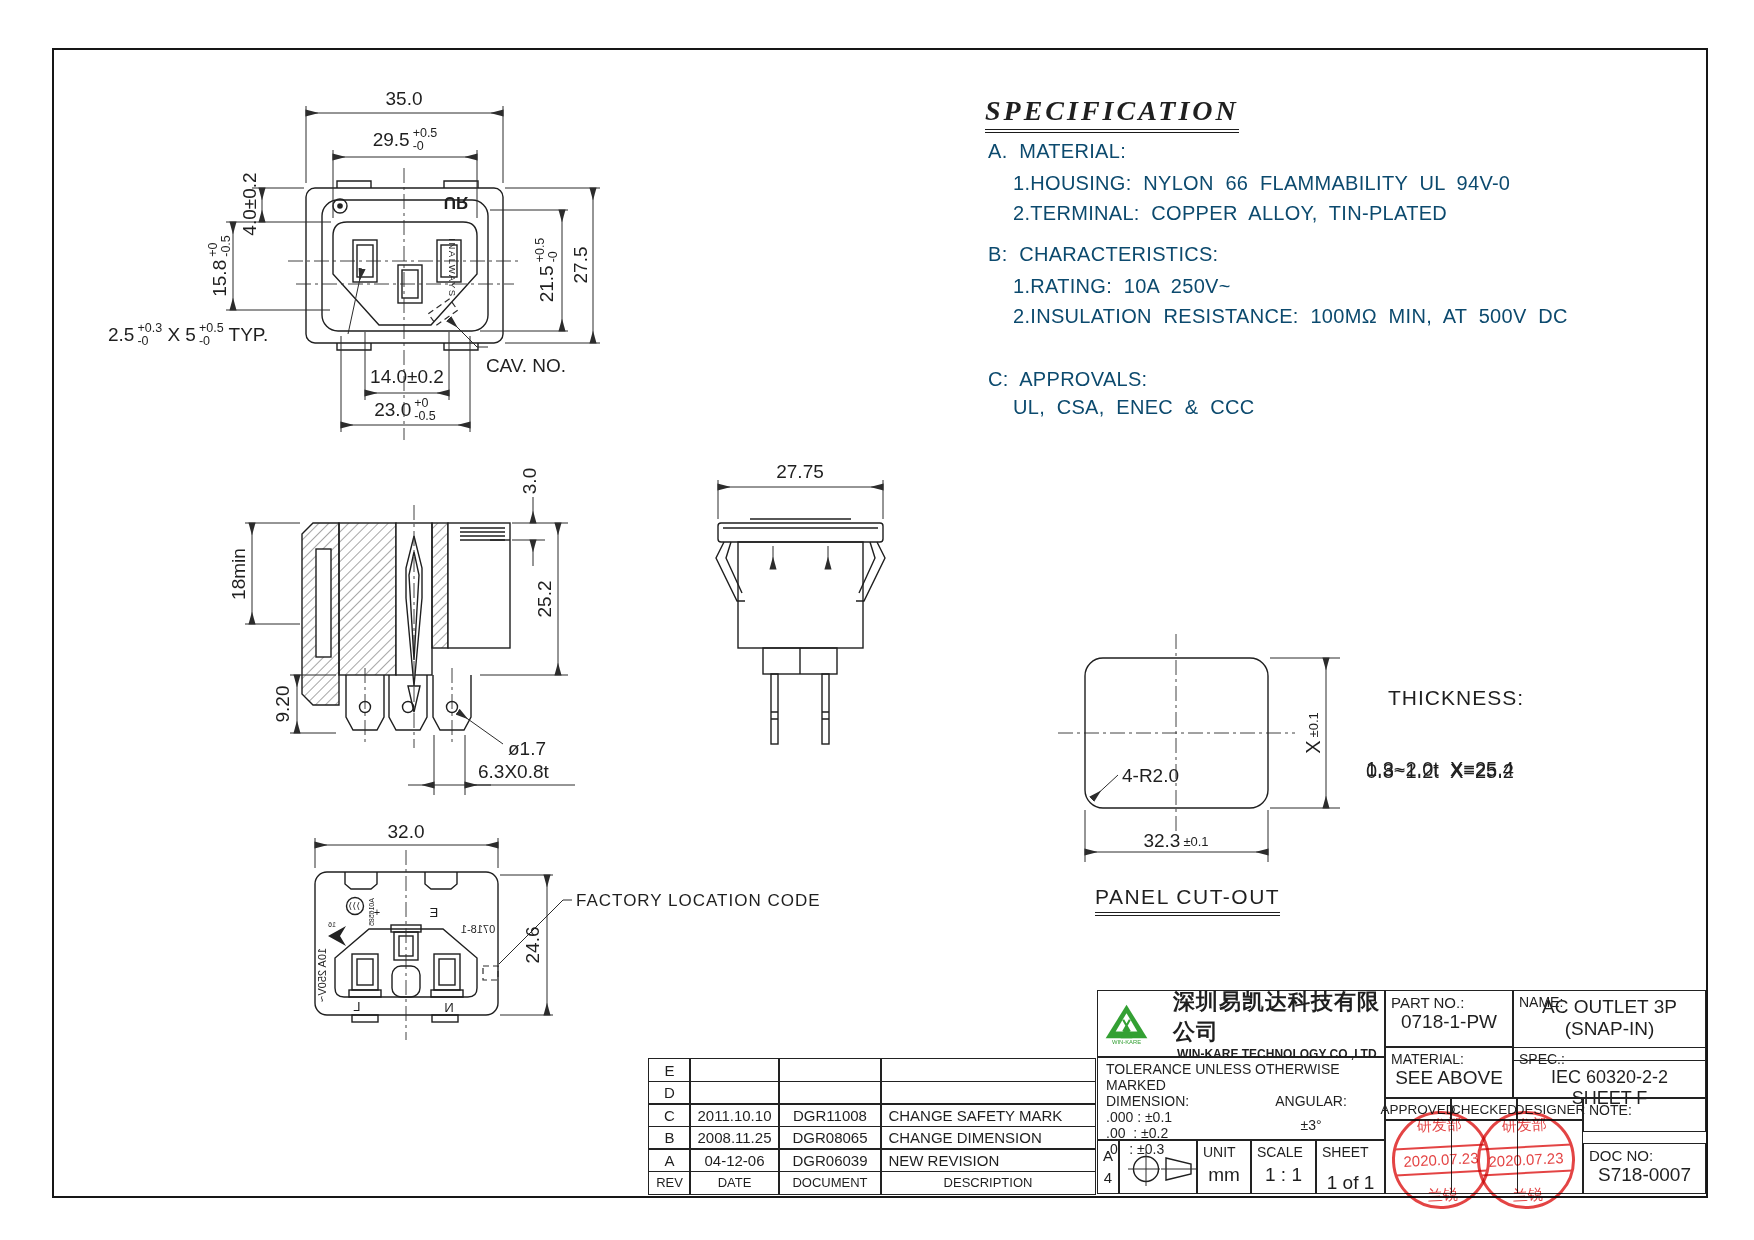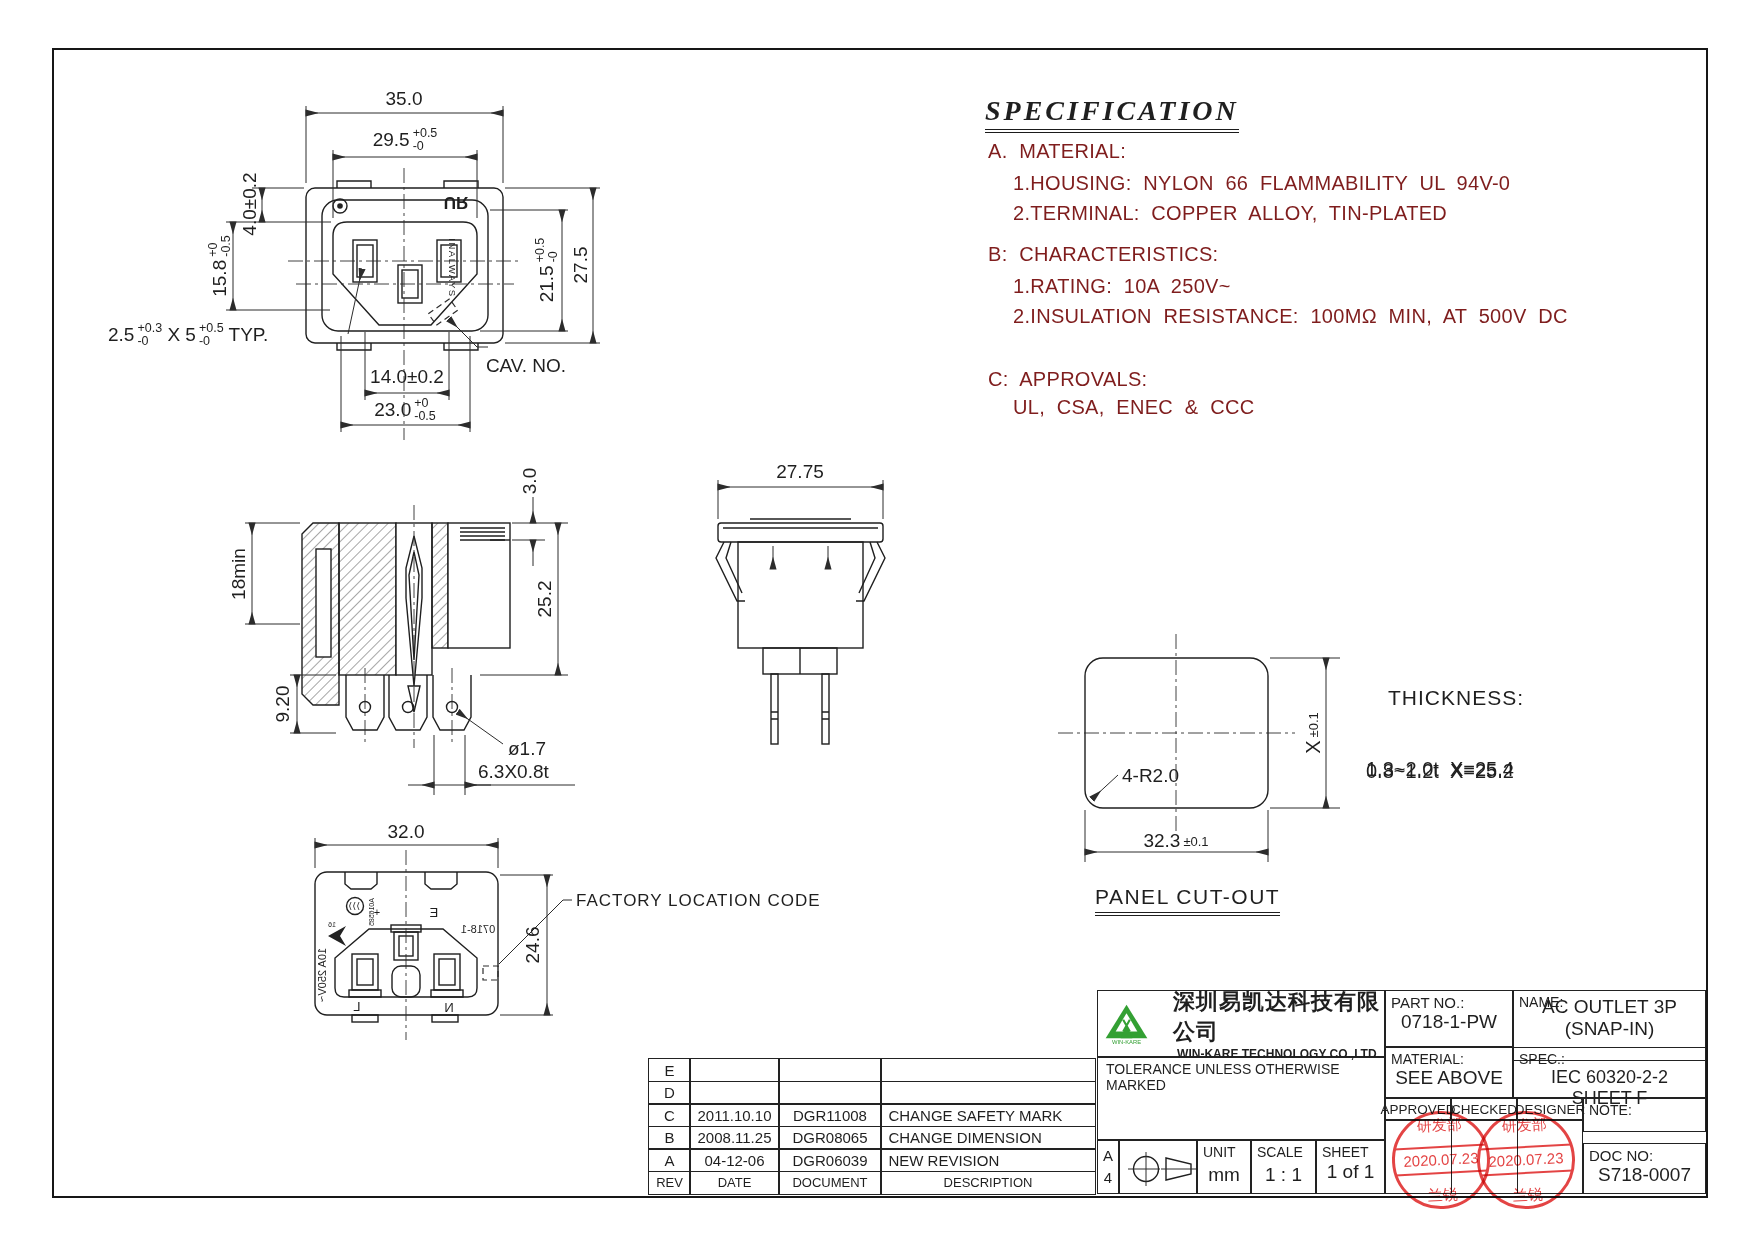--- a/index.html
+++ b/index.html
@@ -16,21 +16,21 @@
   .cl{stroke:#2c2c2c;stroke-width:.9;fill:none;stroke-dasharray:15 4 3 4;}
   .dsh{fill:none;stroke:#2c2c2c;stroke-width:1.2;stroke-dasharray:6 4;}
   .lab{position:absolute;font-size:19px;white-space:nowrap;display:flex;align-items:center;color:#1f1f1f;}
   .ctr{transform:translate(-50%,-50%);}
   .rot{transform:translate(-50%,-50%) rotate(-90deg);}
   .r180{transform:translate(-50%,-50%) rotate(180deg);}
   .rot90m{transform:translate(-50%,-50%) rotate(90deg) scaleY(-1);}
   .mir{transform:translate(-50%,-50%) scaleX(-1);}
   .tolstack{display:inline-flex;flex-direction:column;font-size:12.5px;line-height:1.02;margin-left:3px;}
   .small{font-size:13px;margin-left:3px;}
-  .specline{position:absolute;font-size:20px;letter-spacing:.3px;white-space:pre;color:#7f1d1d;}
+  .specline{position:absolute;font-size:20px;letter-spacing:.3px;white-space:pre;color:#0c4a6e;}
   .spectitle{position:absolute;left:985px;top:95px;font-family:"Liberation Serif",serif;
              font-style:italic;font-weight:bold;font-size:28px;letter-spacing:3px;
              border-bottom:4px double #1b1b1b;padding-bottom:2px;}
   .underlined-title{font-size:21px;letter-spacing:1.5px;border-bottom:4px double #1f1f1f;padding-bottom:3px;}
   .cell{position:absolute;border:1.5px solid #222;box-sizing:border-box;background:transparent;}
   .cl-lab{font-size:14px;padding:3px 0 0 5px;}
   .cl-val{font-size:19px;text-align:center;}
   .revgrid{position:absolute;left:649px;top:1059px;display:grid;
            grid-template-columns:41px 89px 102px 214px;grid-auto-rows:22.5px;}
   .revgrid>div{border:1.2px solid #222;margin:-0.6px;display:flex;align-items:center;
@@ -431,20 +431,32 @@
     <div class="cl-val">SEE ABOVE</div>
   </div>
   <div class="cell" style="left:1513px;top:1047px;width:193px;height:51px">
     <div class="cl-lab">SPEC.:</div>
     <div style="font-size:18px;text-align:center">IEC 60320-2-2</div>
     <div style="font-size:18px;text-align:center">SHEET F</div>
   </div>
 
   <div class="cell" style="left:1097px;top:1057px;width:288px;height:83px;font-size:14px;padding:3px 0 0 8px">
     <div>TOLERANCE UNLESS OTHERWISE MARKED</div>
+    <div style="display:flex">
+      <div style="width:150px">
+        <div>DIMENSION:</div>
+        <div class="pre">.000 : ±0.1</div>
+        <div class="pre">.00  : ±0.2</div>
+        <div class="pre">.0   : ±0.3</div>
+      </div>
+      <div style="text-align:center;width:110px">
+        <div>ANGULAR:</div>
+        <div style="margin-top:8px">±3°</div>
+      </div>
+    </div>
   </div>
 
   <div class="cell" style="left:1385px;top:1098px;width:66px;height:22px;font-size:13.5px;display:flex;align-items:center;justify-content:center">
       <span>APPROVED</span>
     </div>
   <div class="cell" style="left:1451px;top:1098px;width:66px;height:22px;font-size:13.5px;display:flex;align-items:center;justify-content:center">
       <span>CHECKED</span>
     </div>
   <div class="cell" style="left:1517px;top:1098px;width:66px;height:22px;font-size:13.5px;display:flex;align-items:center;justify-content:center">
       <span>DESIGNER</span>
@@ -469,21 +481,21 @@
   <div class="cell" style="left:1197px;top:1140px;width:54px;height:54px">
     <div class="cl-lab">UNIT</div>
     <div class="cl-val" style="margin-top:4px">mm</div>
   </div>
   <div class="cell" style="left:1251px;top:1140px;width:65px;height:54px">
     <div class="cl-lab">SCALE</div>
     <div class="cl-val" style="margin-top:4px">1 : 1</div>
   </div>
   <div class="cell" style="left:1316px;top:1140px;width:69px;height:54px">
     <div class="cl-lab">SHEET</div>
-    <div class="cl-val" style="margin-top:1px">1 of 1</div>
+    <div class="cl-val" style="margin-top:12px">1 of 1</div>
   </div>
 
   <div class="stamp" style="left:1392px;top:1111px">
     <div class="srow">研发部</div>
     <div class="smid">2020.07.23</div>
     <div class="srow">兰锐</div>
   </div>
   <div class="stamp" style="left:1477px;top:1111px">
     <div class="srow">研发部</div>
     <div class="smid">2020.07.23</div>

